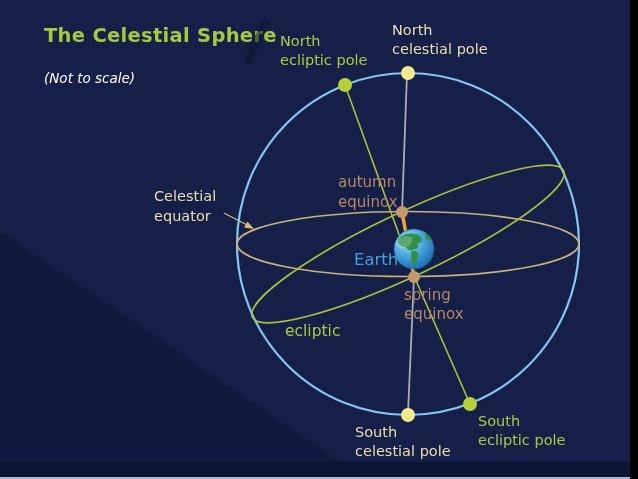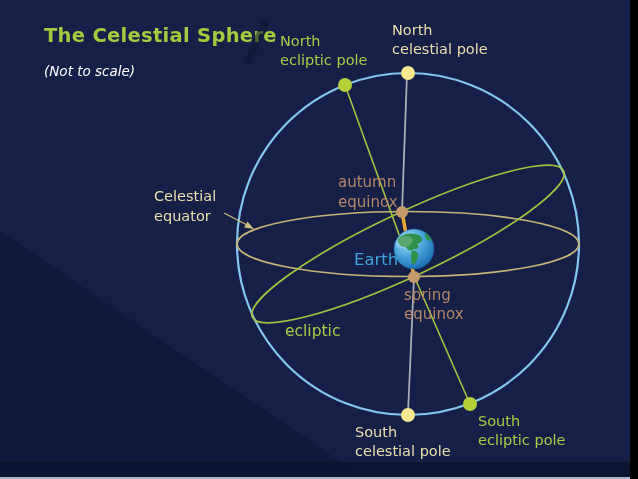--- a/index.html
+++ b/index.html
@@ -7,21 +7,21 @@
     position:relative; width:630px; height:479px; overflow:hidden;
     background:#151f48;
     font-family:"DejaVu Sans","Liberation Sans",sans-serif;
   }
   .stage svg { position:absolute; left:0; top:0; }
   .title {
     position:absolute; left:44px; top:24px;
     color:#a6ca3d; font-size:19.5px; font-weight:bold; letter-spacing:.3px;
   }
   .subtitle {
-    position:absolute; left:44px; top:63px;
+    position:absolute; left:44px; top:70px;
     color:#ffffff; font-size:13.5px; font-style:italic;
   }
   svg text { font-family:"DejaVu Sans","Liberation Sans",sans-serif; }
   .lbl-wheat   { fill:#eadfae; font-size:14.5px; }
   .lbl-green   { fill:#a8cc42; font-size:14.5px; }
   .lbl-rosy    { fill:#b5876a; font-size:15px;   }
   .lbl-earth   { fill:#3fa3d9; font-size:16.5px; }
   .lbl-ecliptic{ fill:#a8cc42; font-size:15.5px; }
 </style>
 </head>

